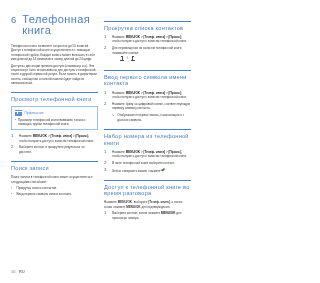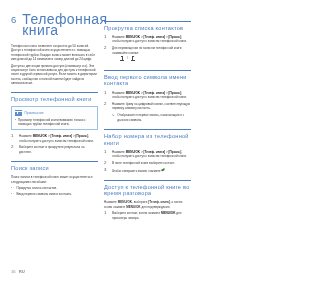--- a/index.html
+++ b/index.html
@@ -12,21 +12,21 @@
   }
   .page { position: relative; width: 200px; height: 283px; padding: 0; }
 
   
   .chapter { position: absolute; left: 11px; top: 14px; width: 86px; }
   .chapter-row { display: flex; gap: 6px; }
   .chapter-num {
     font-size: 9.5px; color: #4d7fbf; font-weight: 400; line-height: 11px;
   }
   .chapter-title {
-    font-size: 14px; color: #4d7fbf; line-height: 11px; letter-spacing: .4px;
+    font-size: 11px; color: #4d7fbf; line-height: 11px; letter-spacing: .4px;
   }
 
   
   .col { position: absolute; width: 87px; }
   .col-left  { left: 11px;  top: 44px; }
   .col-right { left: 104px; top: 14px; }
 
   p.body {
     font-size: 3.05px; line-height: 4.35px; color: #3a3a3a;
     text-align: left; margin-bottom: 2.2px;

